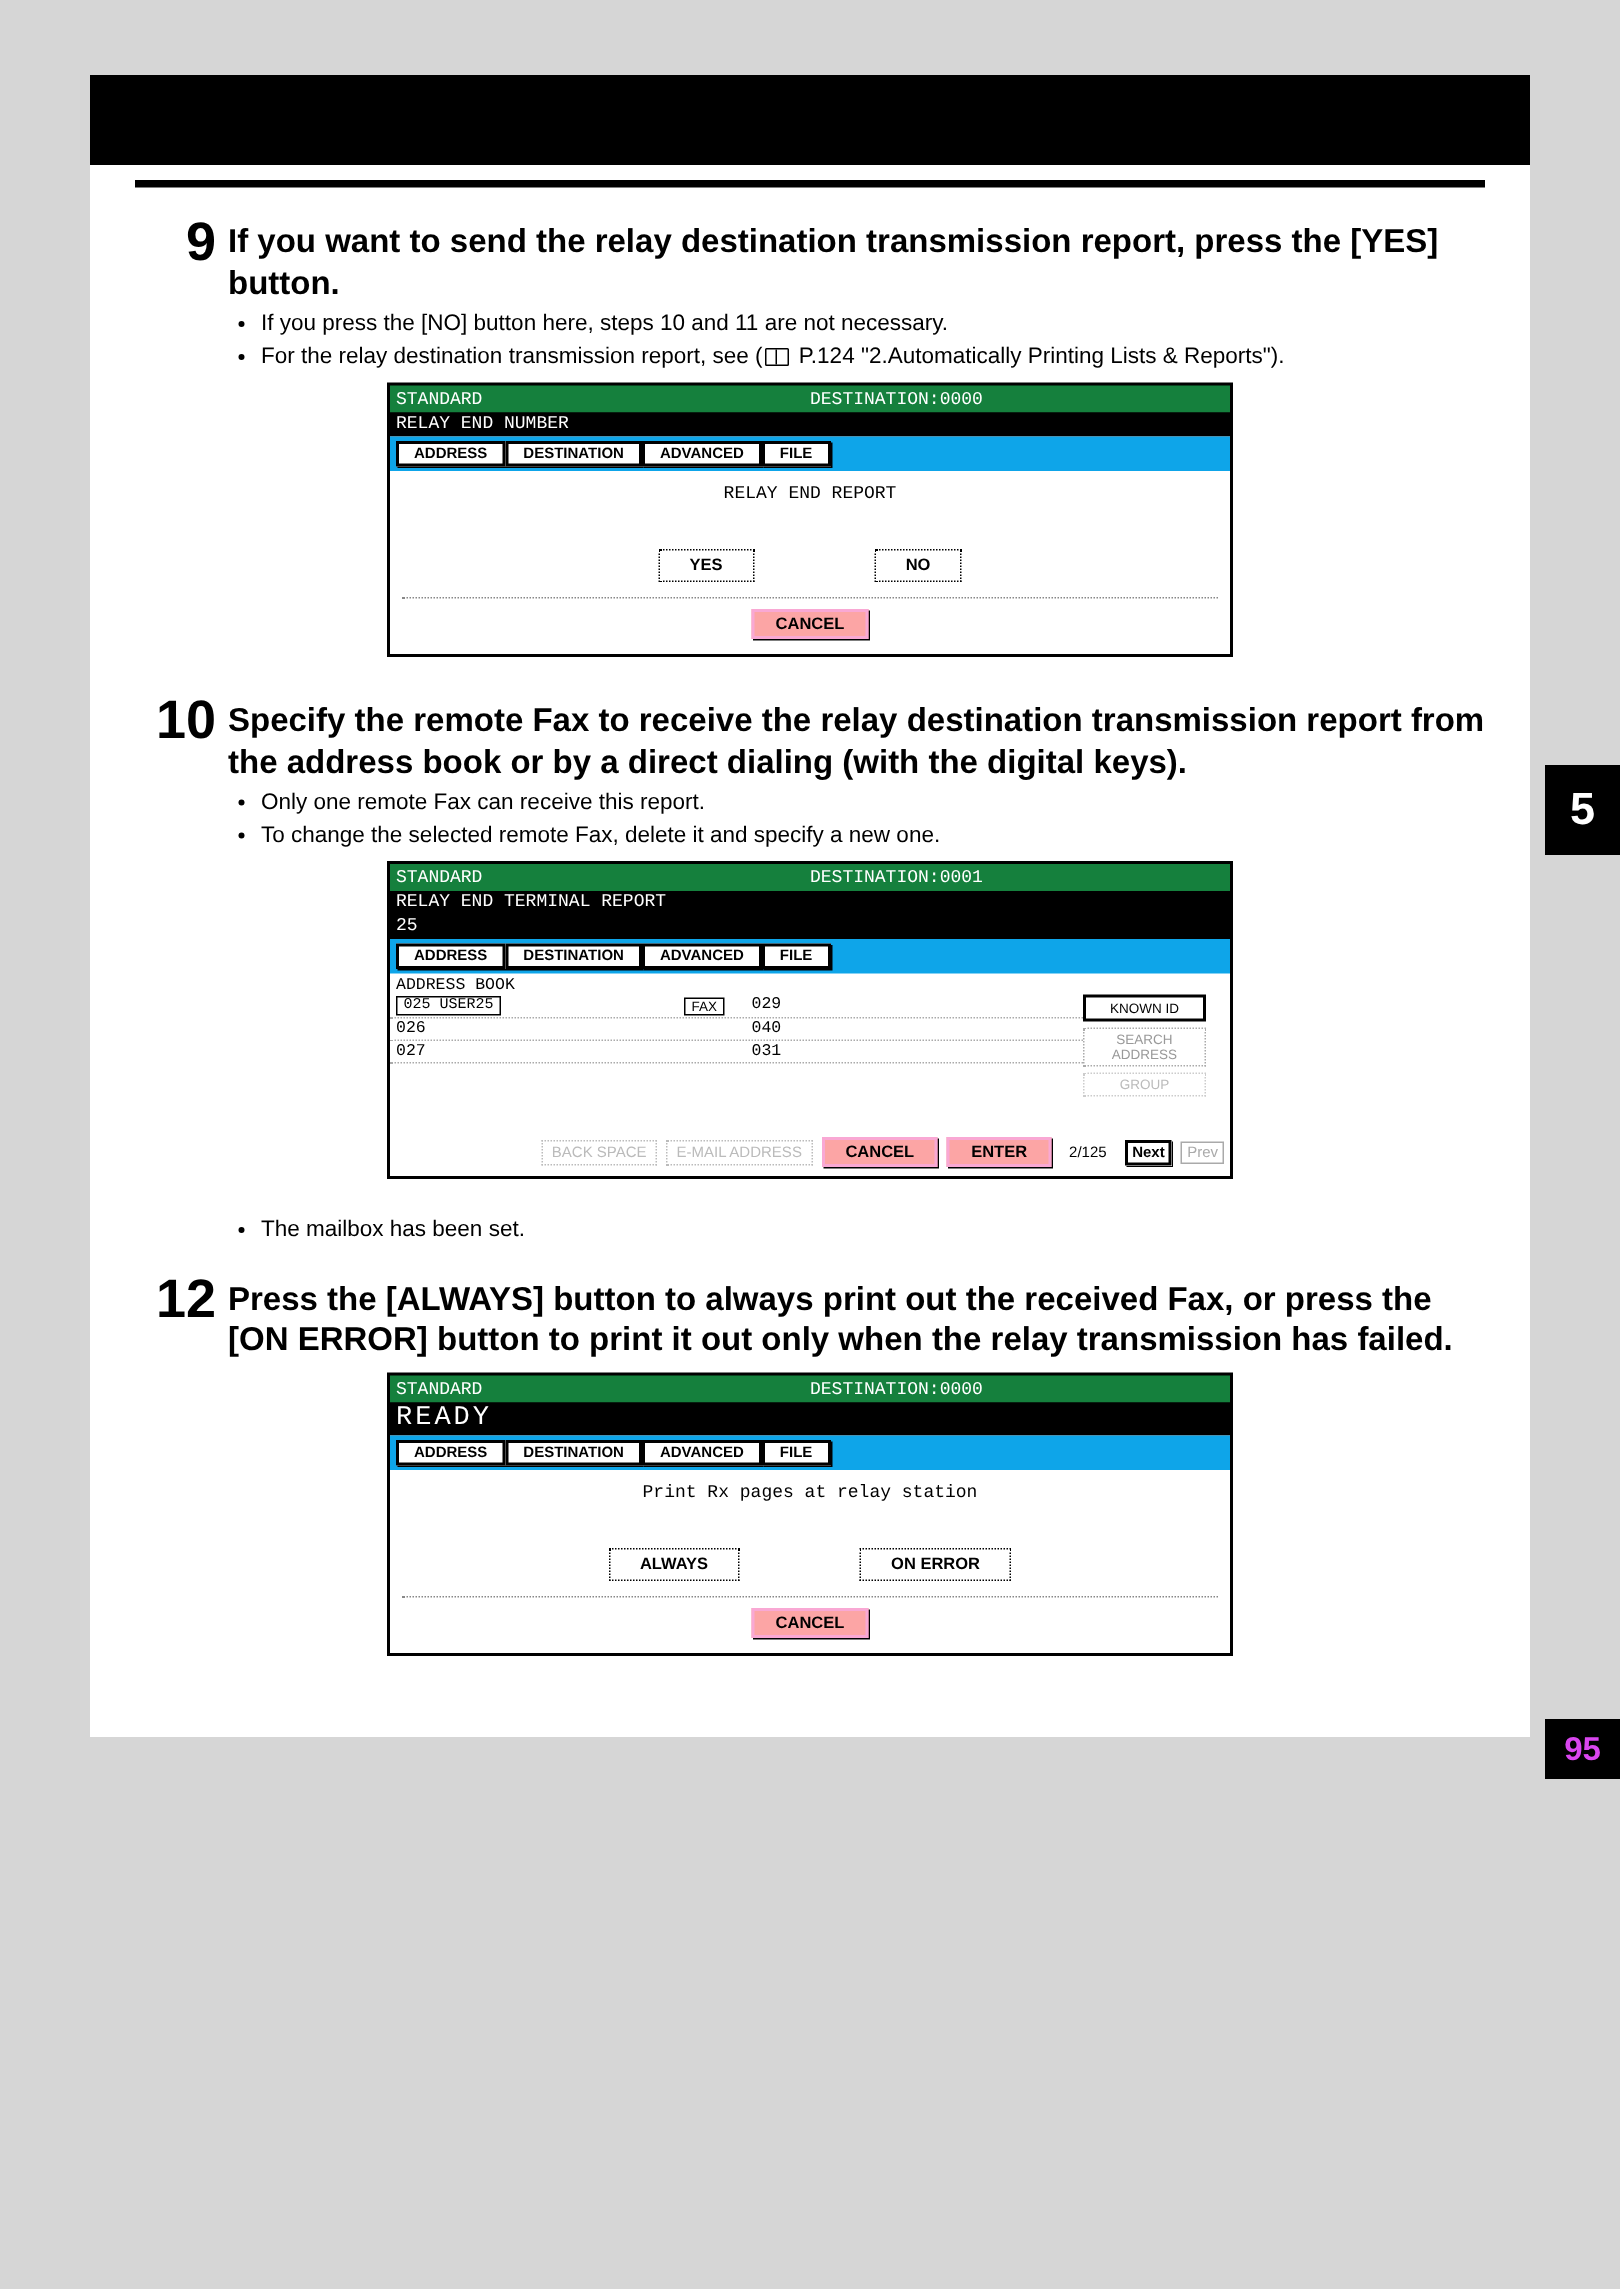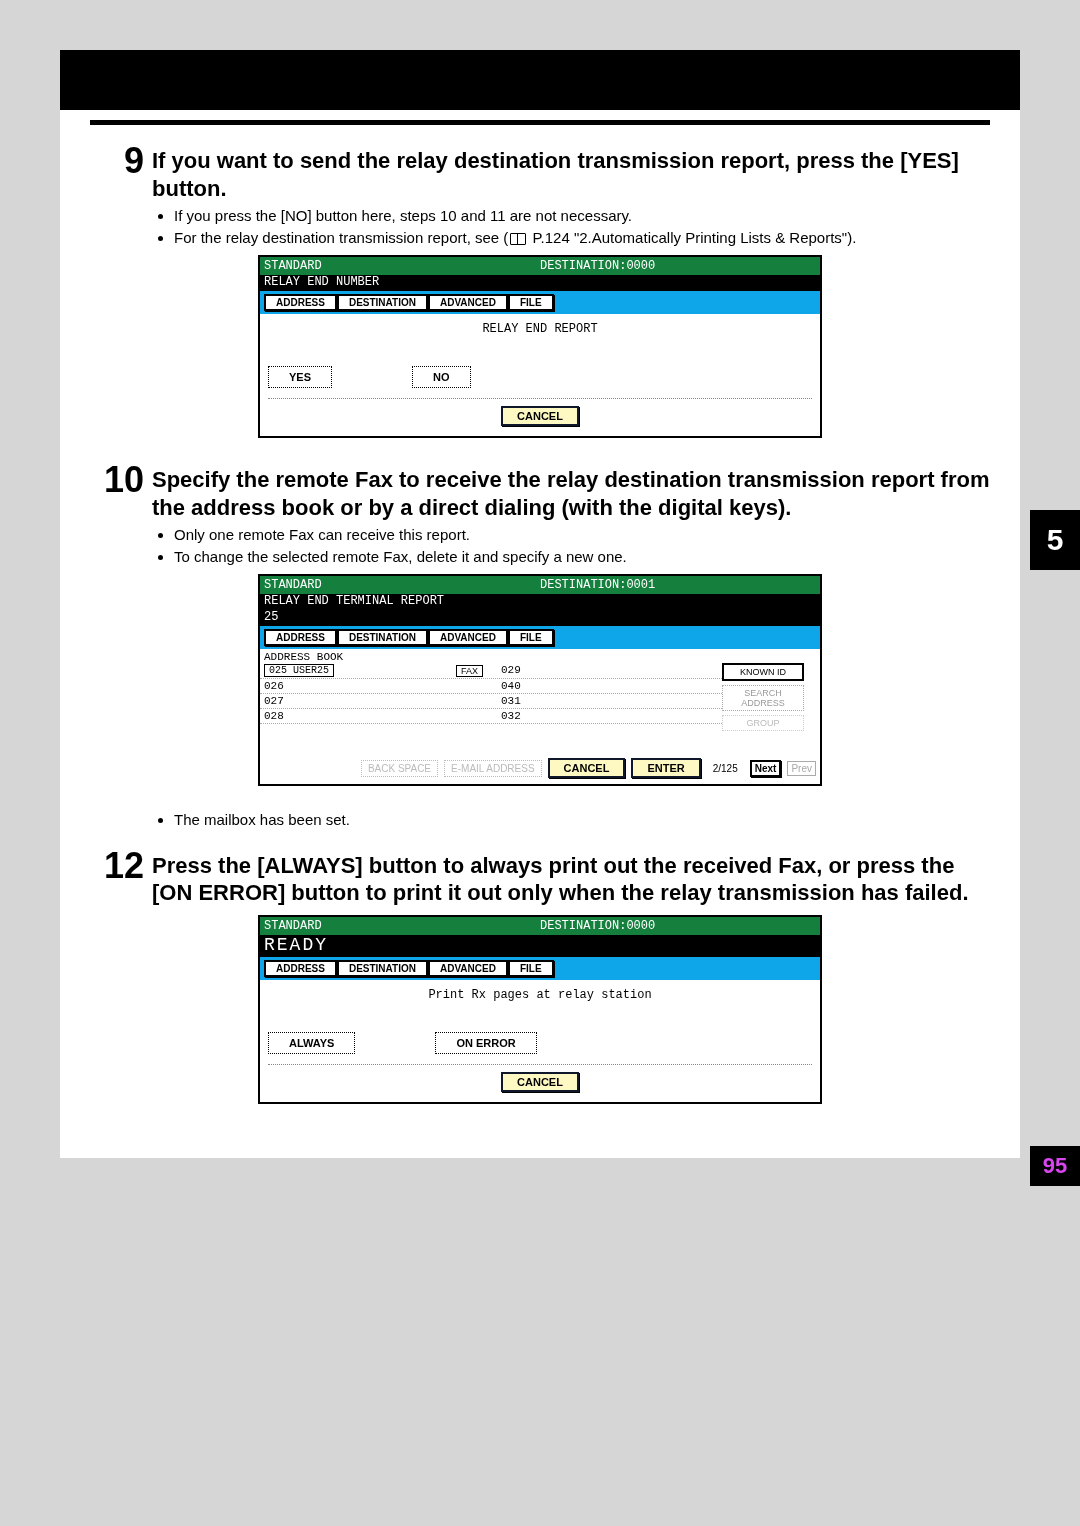--- a/index.html
+++ b/index.html
@@ -125,38 +125,39 @@
   .scr-body {
     padding: 6px 8px 4px 8px;
   }
   .scr-center-text {
     text-align: center;
     margin: 2px 0 30px 0;
     font-size: 12px;
   }
   .btnrow {
     display: flex;
+    justify-content: center;
     gap: 80px;
     margin-bottom: 10px;
   }
   .ui-btn {
     border: 1px dotted #000;
     padding: 4px 20px;
     font-family: Arial, sans-serif;
     font-size: 11px;
     font-weight: bold;
     background: #fff;
   }
   .ui-btn-solid {
-    border: 2px solid #0f172a;
+    border: 2px solid #f9a8d4;
     padding: 2px 14px;
     font-family: Arial, sans-serif;
     font-size: 11px;
     font-weight: bold;
-    background: #fef9c3;
+    background: #fca5a5;
     box-shadow: 1px 1px 0 #000;
   }
   .dotted-sep {
     border-top: 1px dotted #888;
     margin: 4px 0;
   }
   .scr-footer {
     display: flex;
     justify-content: center;
     gap: 8px;
@@ -345,24 +346,20 @@
             <div class="cell-r">029</div>
           </div>
           <div class="addr-row">
             <div class="cell-l">026</div>
             <div class="cell-r">040</div>
           </div>
           <div class="addr-row">
             <div class="cell-l">027</div>
             <div class="cell-r">031</div>
           </div>
-          <div class="addr-row">
-            <div class="cell-l">028</div>
-            <div class="cell-r">032</div>
-          </div>
           <div class="rightpanel">
             <div class="rp-btn">KNOWN ID</div>
             <div class="rp-btn dim">SEARCH ADDRESS</div>
             <div class="rp-btn dim2">GROUP</div>
           </div>
         </div>
         <div class="foot2">
           <div class="spacer"></div>
           <div class="dim-btn">BACK SPACE</div>
           <div class="dim-btn">E-MAIL ADDRESS</div>

